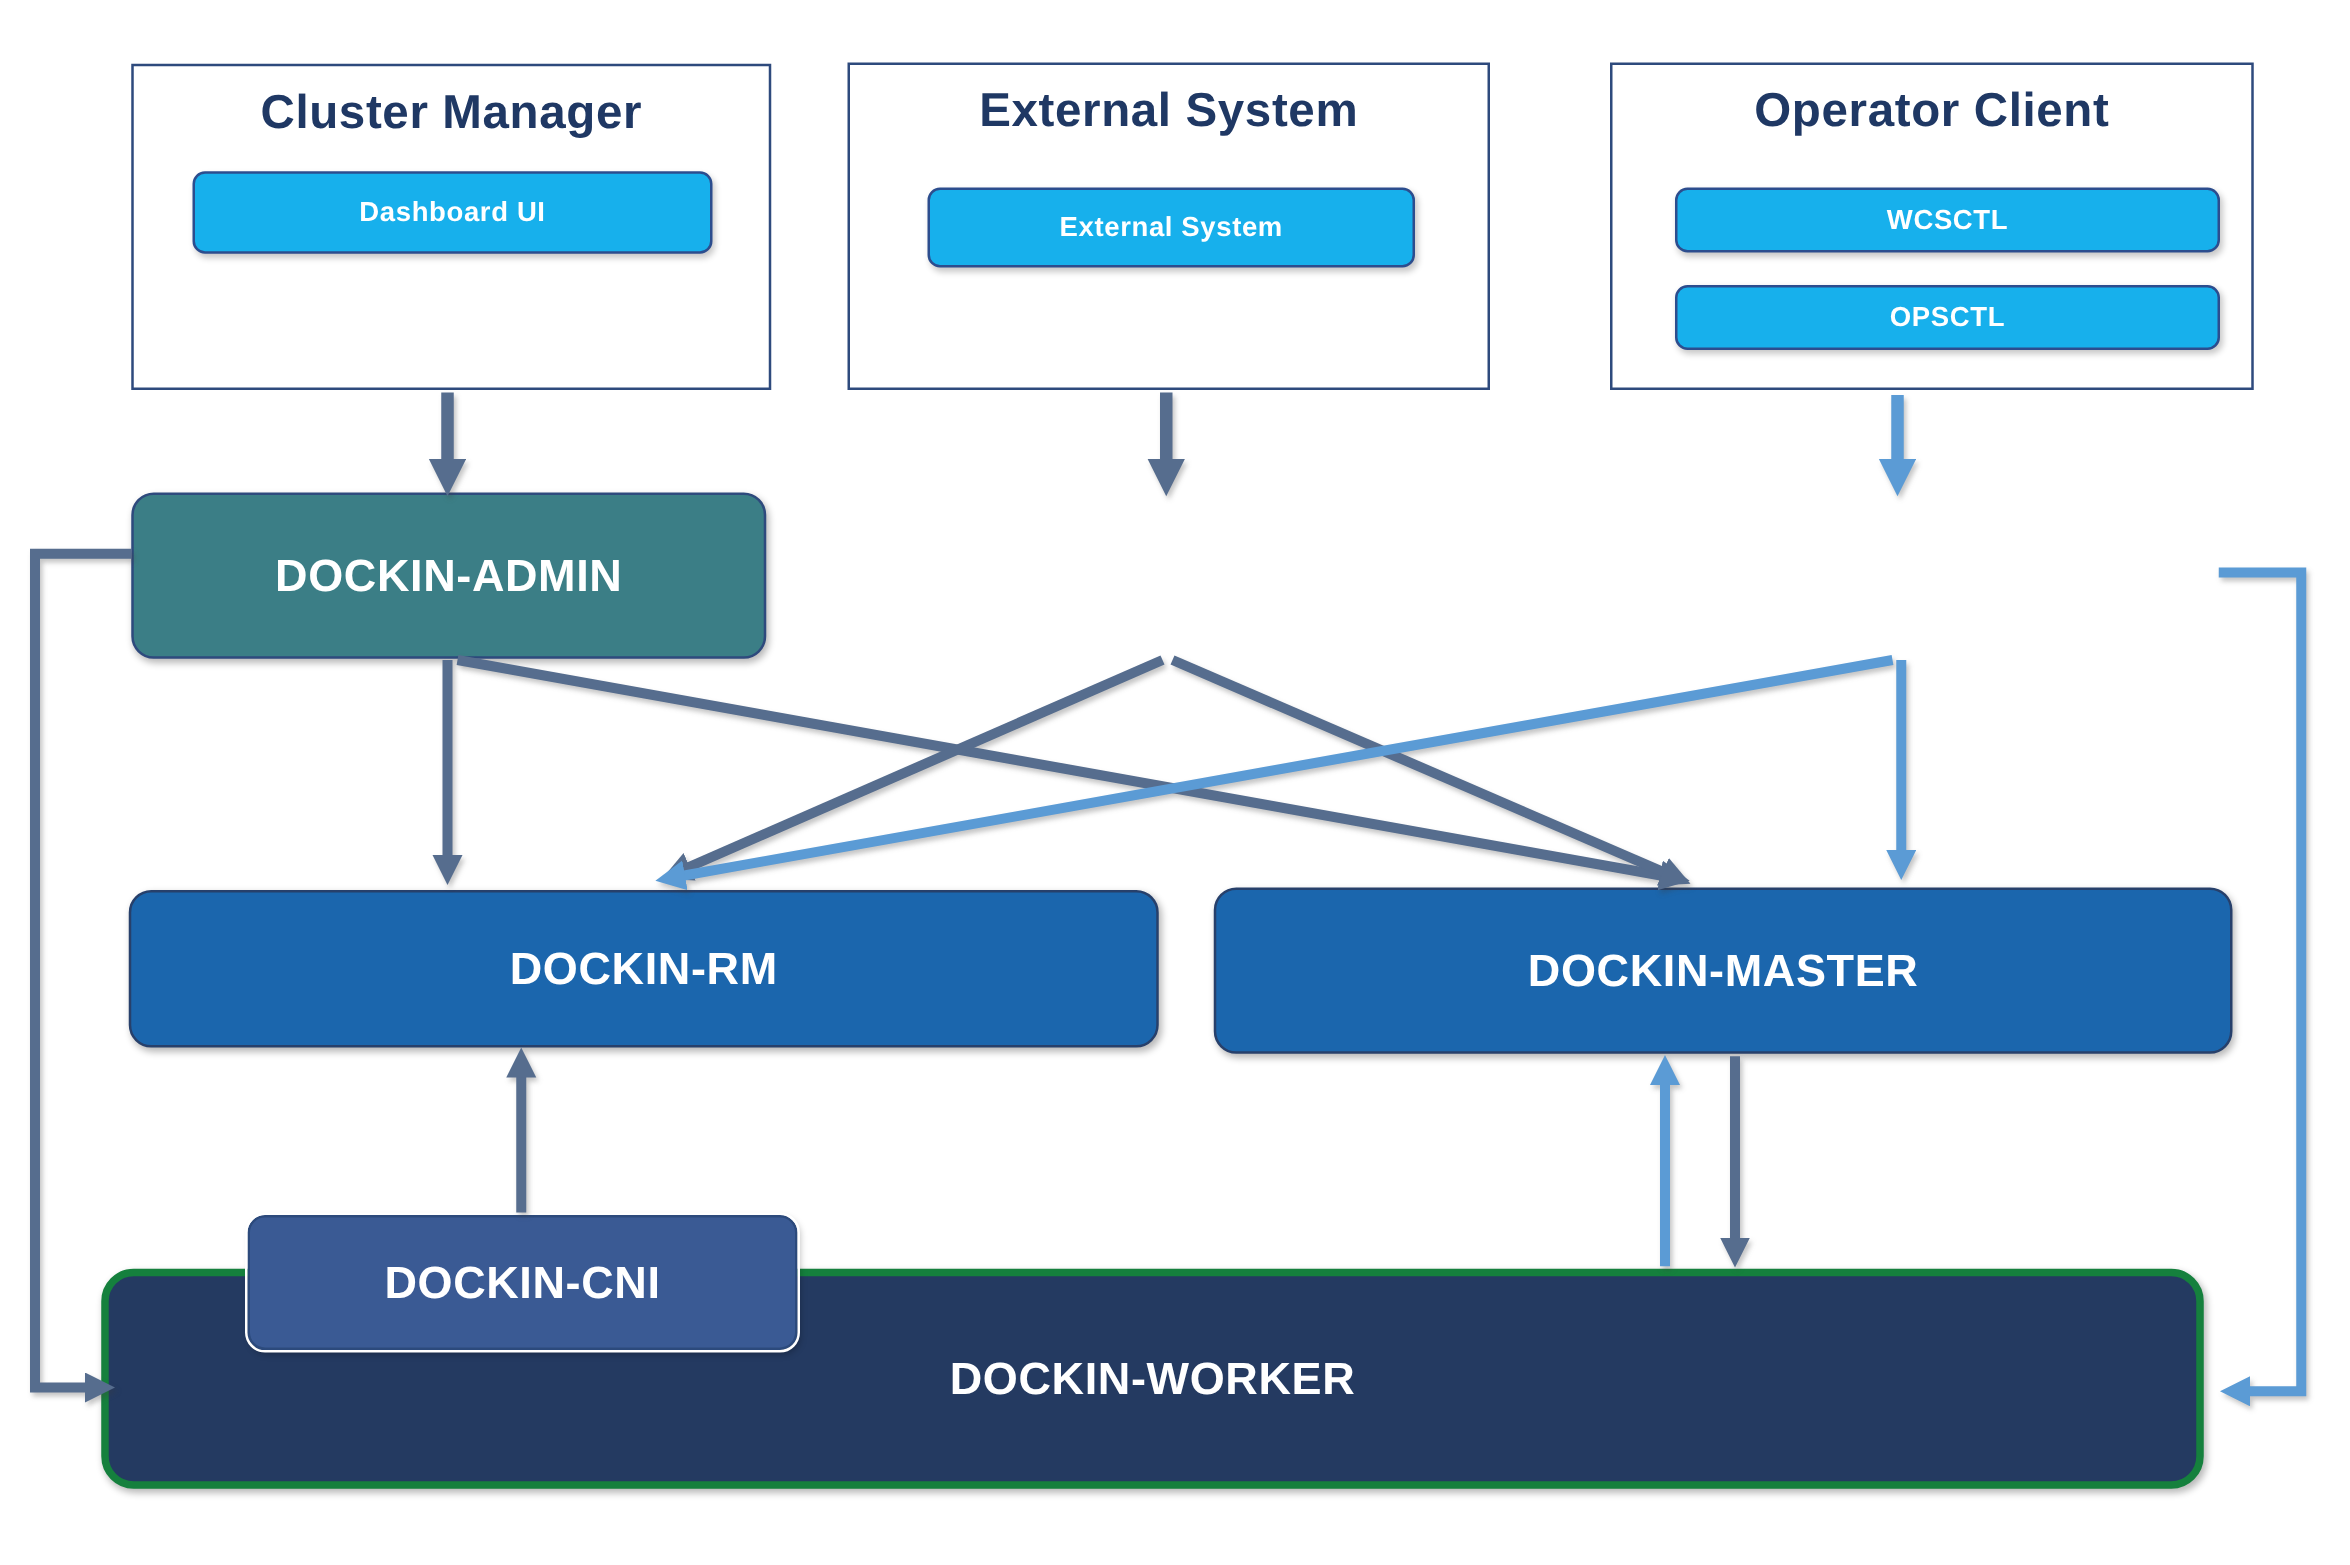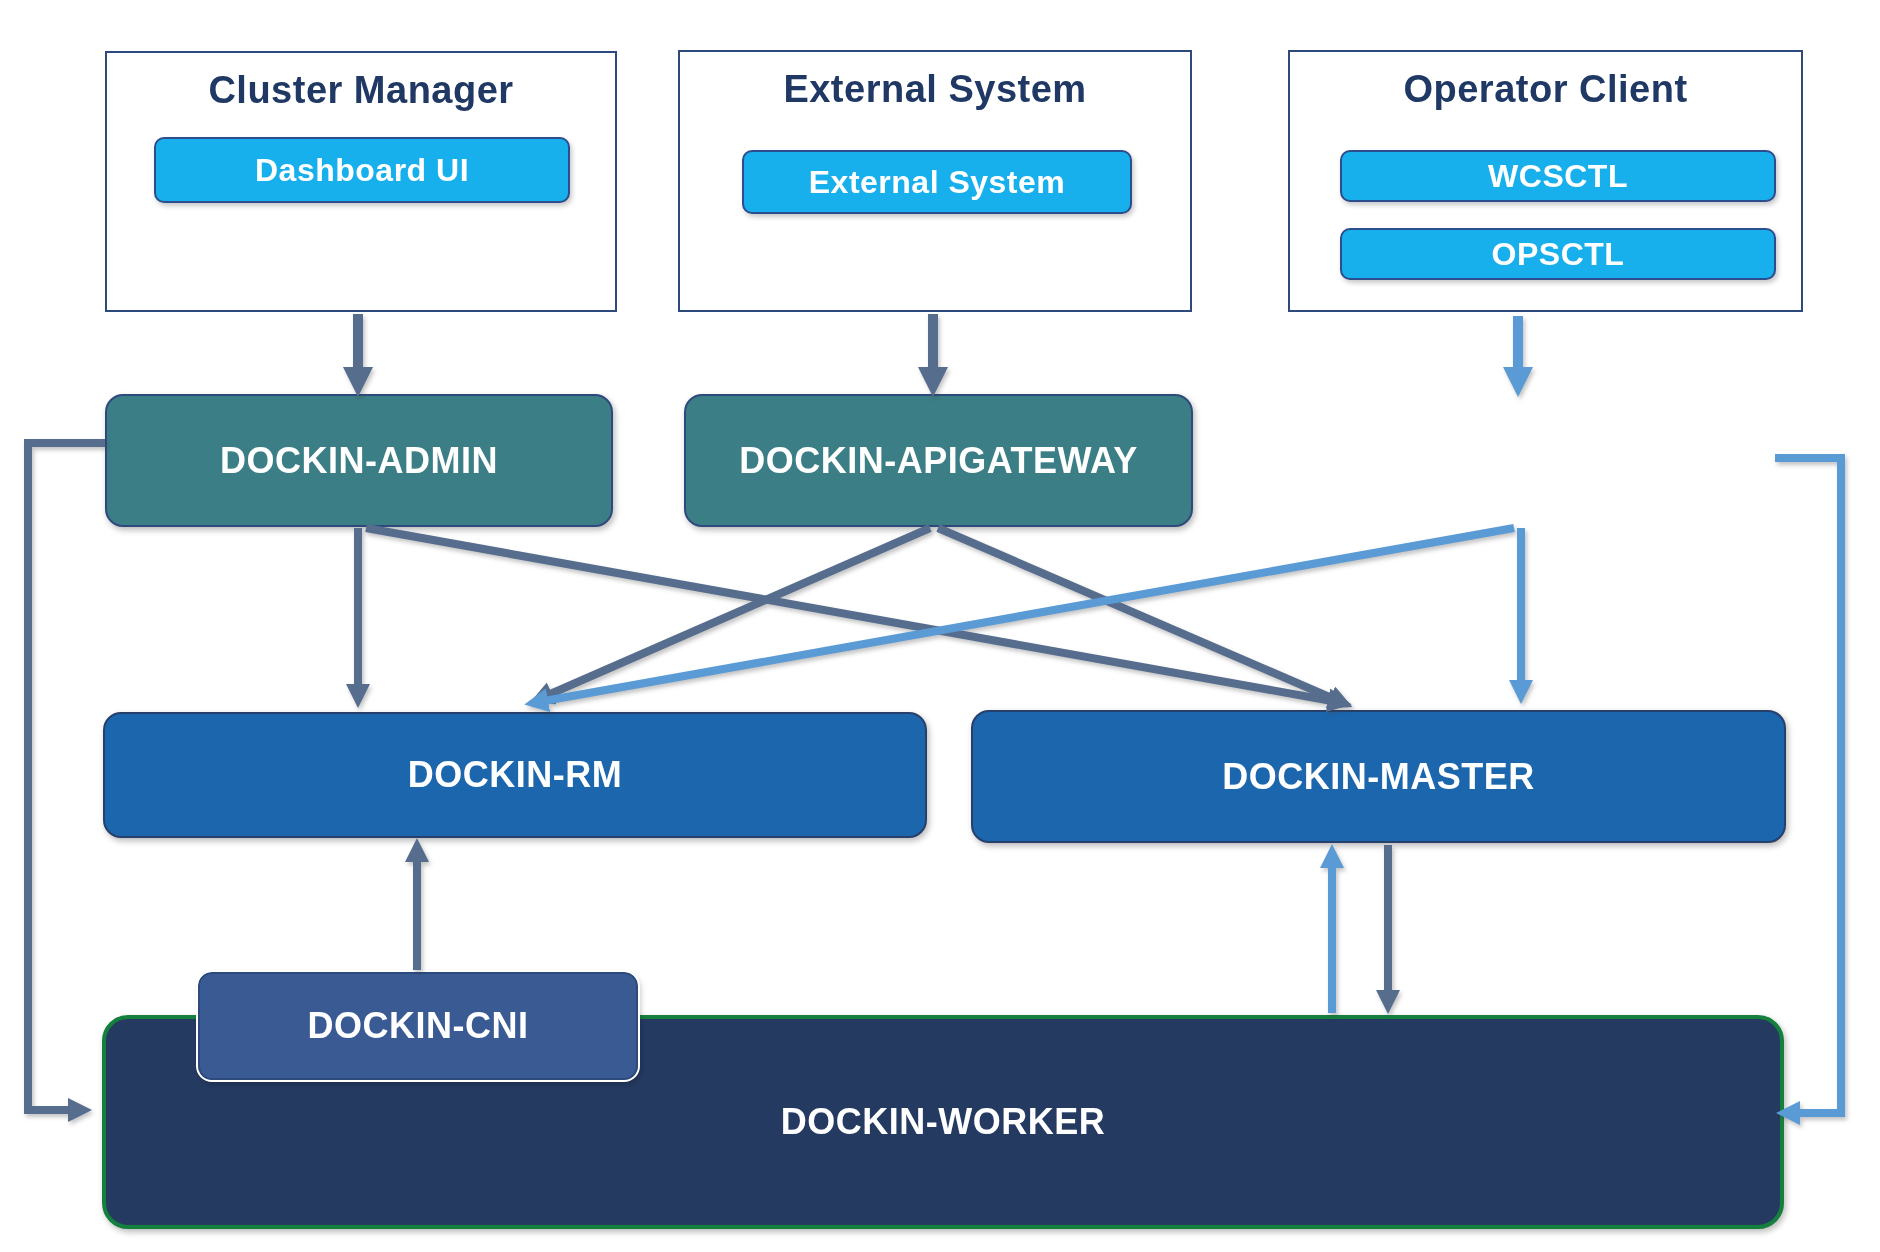--- a/index.html
+++ b/index.html
@@ -15,21 +15,21 @@
   #g-cluster-manager{left:105px;top:51px;width:512px;height:261px;}
   #g-external-system{left:678px;top:50px;width:514px;height:262px;}
   #g-operator-client{left:1260px;top:50px;width:515px;height:262px;margin-left:28px;}
   .group-title{
     margin:0;padding-top:16px;text-align:center;
     font-size:38px;font-weight:bold;color:var(--title-text);letter-spacing:.5px;
   }
   .cyan-btn{
     position:absolute;background:var(--button-fill);border:2px solid var(--button-border);
     border-radius:10px;box-sizing:border-box;display:flex;align-items:center;justify-content:center;
-    color:#ffffff;font-size:32px;font-weight:bold;letter-spacing:.5px;
+    color:#ffffff;font-size:22px;font-weight:bold;letter-spacing:.5px;
     box-shadow:2px 3px 5px rgba(0,0,0,.22);
   }
   #btn-dashboard{left:47px;top:84px;width:416px;height:66px;}
   #btn-ext{left:62px;top:98px;width:390px;height:64px;}
   #btn-wcsctl{left:50px;top:98px;width:436px;height:52px;}
   #btn-opsctl{left:50px;top:176px;width:436px;height:52px;}
   
   .node{
     position:absolute;box-sizing:border-box;border-radius:18px;
     display:flex;align-items:center;justify-content:center;
@@ -37,22 +37,22 @@
     box-shadow:2px 3px 6px rgba(0,0,0,.28);
   }
   .teal{background:var(--teal-node);border:2px solid var(--container-border);}
   #n-admin{left:105px;top:394px;width:508px;height:133px;}
   #n-apigateway{left:684px;top:394px;width:509px;height:133px;}
   #n-opserver{left:1263px;top:394px;width:512px;height:133px;}
   .blue{background:var(--blue-node);border:2px solid #27406b;}
   #n-rm{left:103px;top:712px;width:824px;height:126px;}
   #n-master{left:971px;top:710px;width:815px;height:133px;}
   #n-worker{
-    left:102px;top:1015px;width:1682px;height:214px;border-radius:26px;
-    background:var(--worker-node);border:4px solid #15803d;z-index:2;
+    left:81px;top:1015px;width:1682px;height:176px;border-radius:26px;
+    background:var(--worker-node);border:6px solid #15803d;z-index:2;
   }
   #n-cni{
     left:198px;top:972px;width:440px;height:108px;border-radius:14px;
     background:var(--cni-node);border:2px solid #2c4a7c;outline:2px solid #ffffff;z-index:3;
   }
   
   #arrows{
     position:absolute;left:0;top:0;width:1880px;height:1252px;z-index:5;pointer-events:none;
     filter:drop-shadow(2px 3px 2px rgba(60,60,60,.3));
   }
@@ -72,21 +72,20 @@
     <div class="cyan-btn" id="btn-ext">External System</div>
   </div>
 
   <div class="group" id="g-operator-client">
     <h2 class="group-title">Operator Client</h2>
     <div class="cyan-btn" id="btn-wcsctl">WCSCTL</div>
     <div class="cyan-btn" id="btn-opsctl">OPSCTL</div>
   </div>
 
   <div class="node teal" id="n-admin">DOCKIN-ADMIN</div>
-  <div class="node teal" id="n-apigateway">DOCKIN-APIGATEWAY</div>
 
   <div class="node blue" id="n-rm">DOCKIN-RM</div>
   <div class="node blue" id="n-master">DOCKIN-MASTER</div>
 
   <div class="node" id="n-worker">DOCKIN-WORKER</div>
   <div class="node" id="n-cni">DOCKIN-CNI</div>
 
   <svg id="arrows" viewBox="0 0 1880 1252">
     <defs>
       <marker id="ah-dark" markerWidth="4" markerHeight="4" refX="0.5" refY="1.5" orient="auto" markerUnits="strokeWidth">

